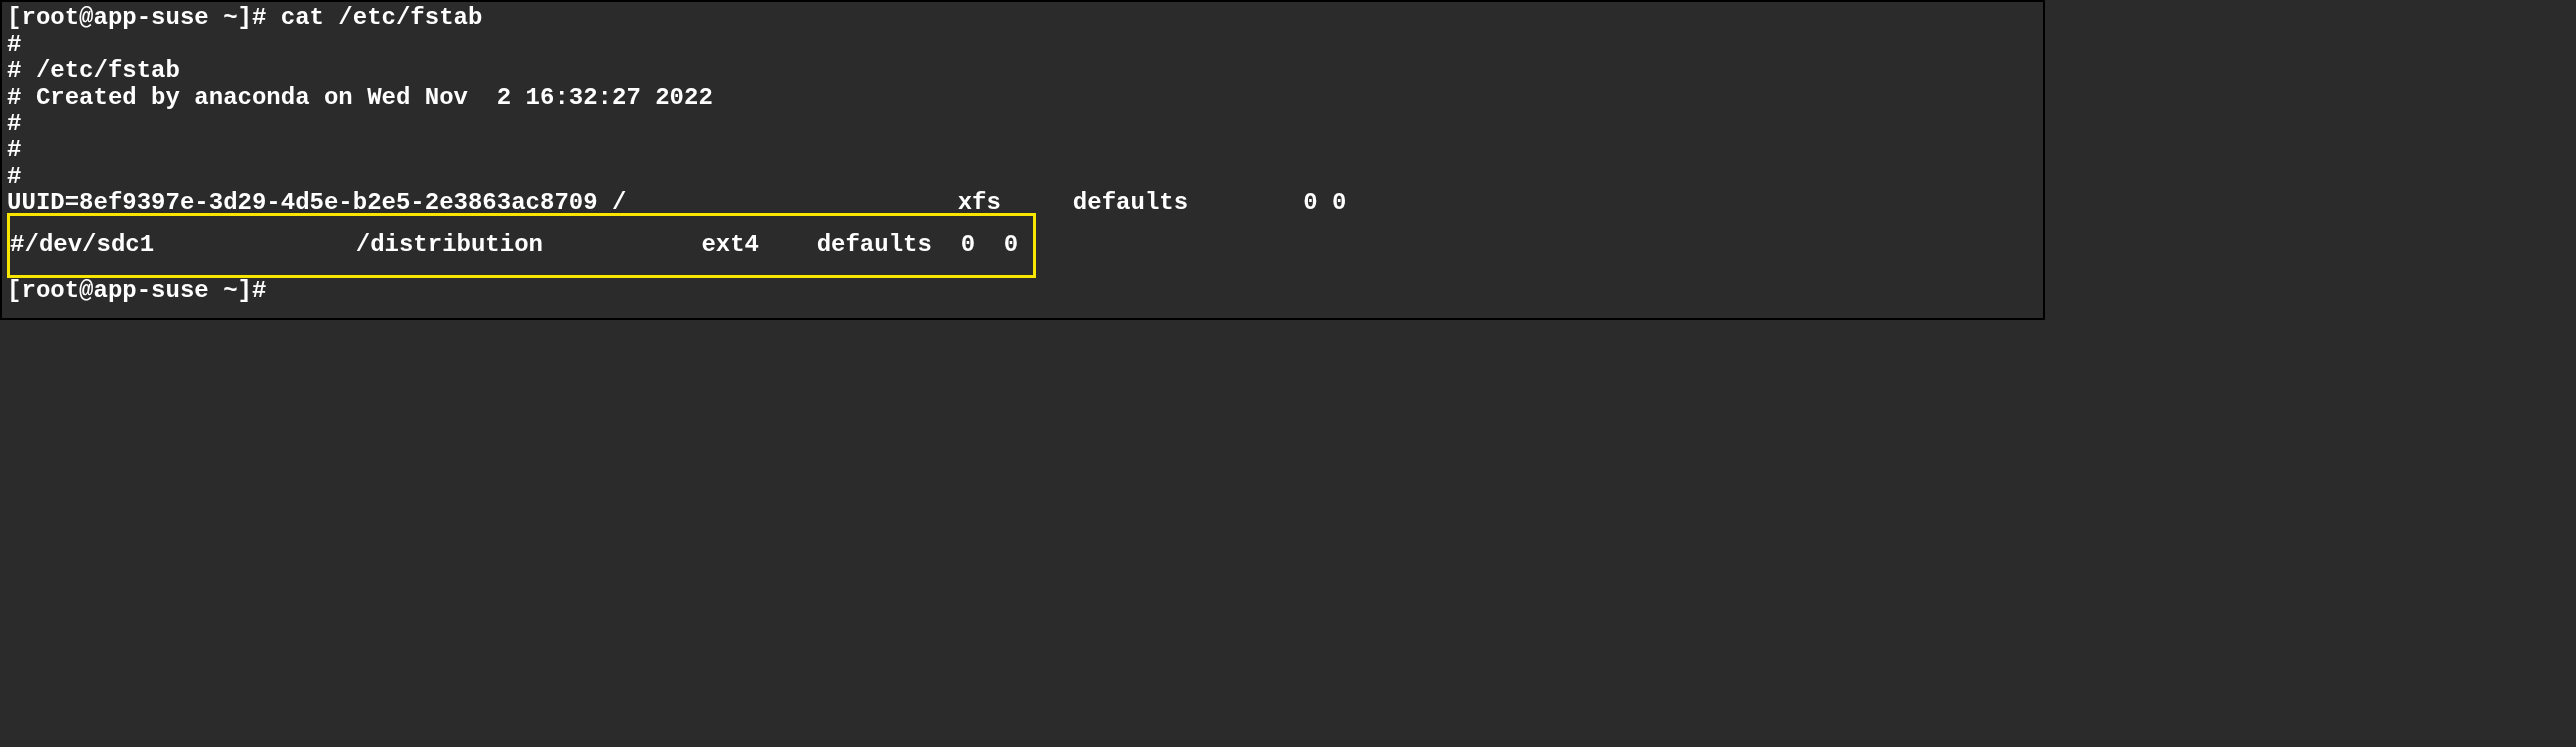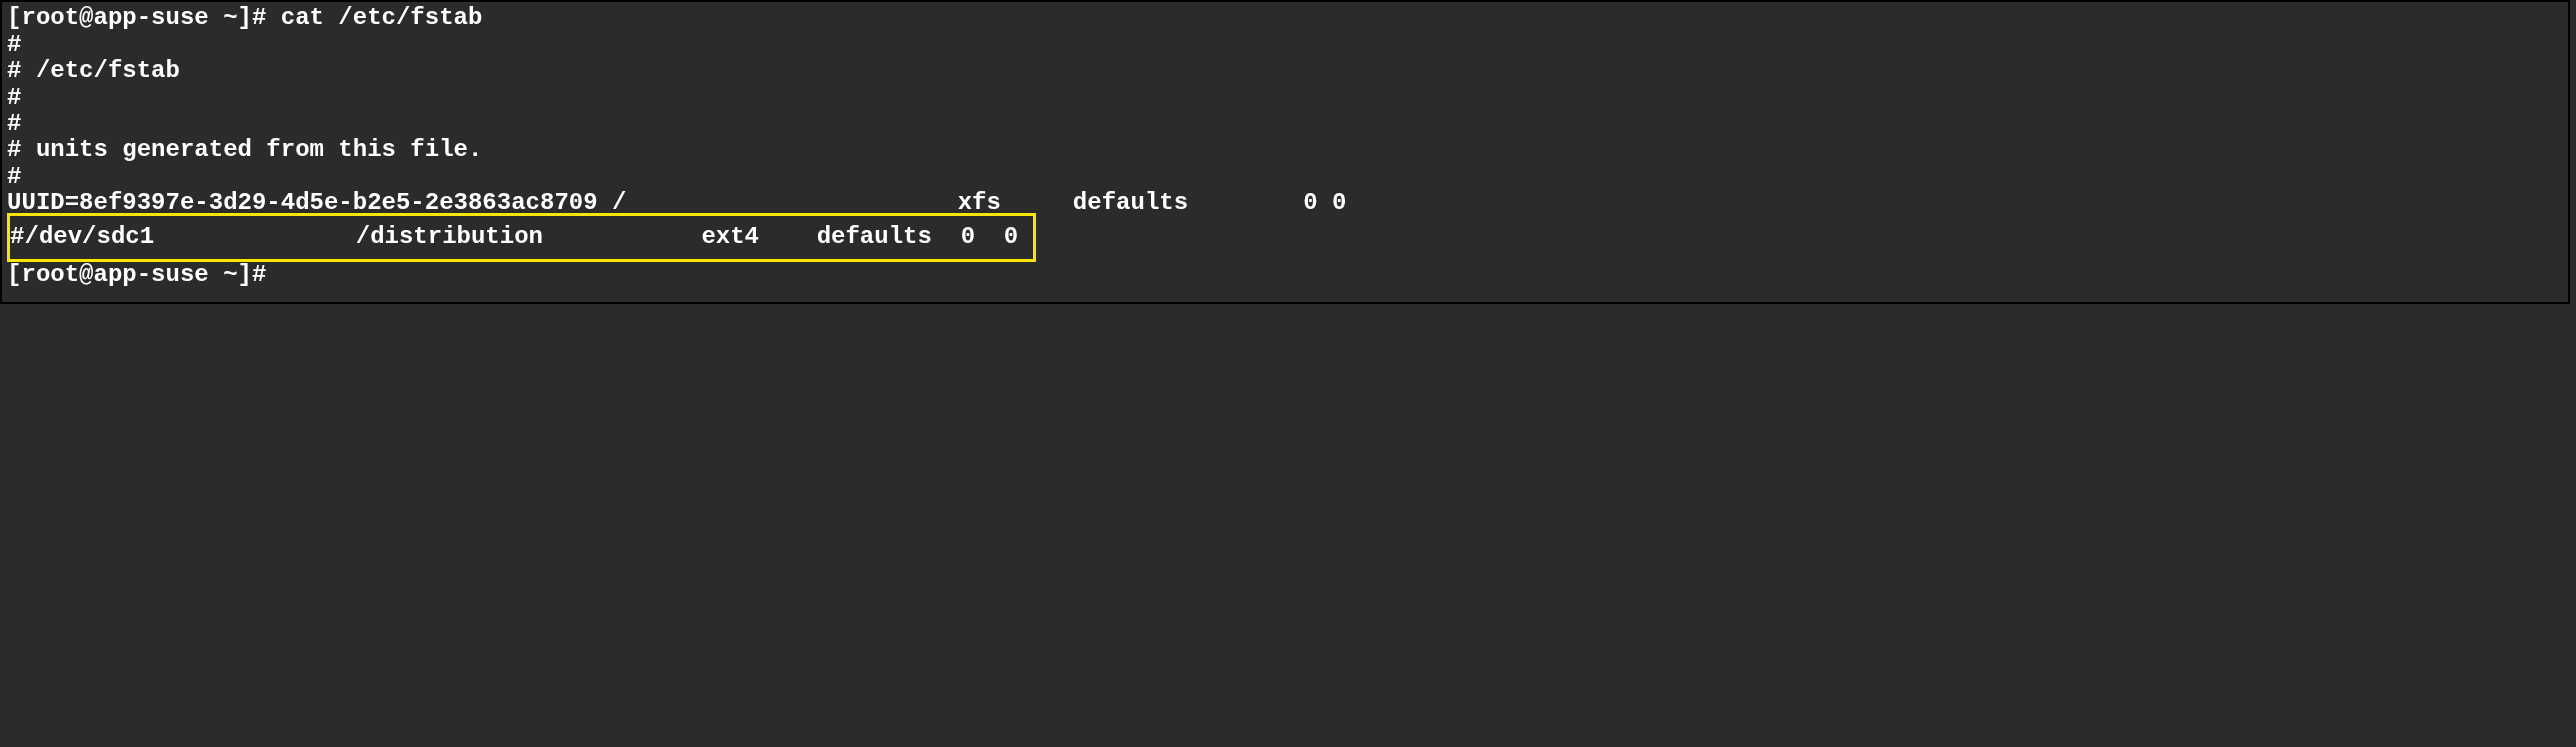--- a/index.html
+++ b/index.html
@@ -6,52 +6,52 @@
     margin: 0;
     padding: 0;
     background: #2b2b2b;
     color: #ffffff;
     font-family: "Courier New", Courier, monospace;
     font-size: 24px;
     line-height: 1.1;
     font-weight: bold;
   }
   .terminal {
-    width: 2570px;
+    width: 2045px;
     border: 2.6px solid #000000;
     box-sizing: border-box;
     padding: 3.4px 5.1px 13.7px 5.1px;
     background: #2b2b2b;
   }
   .line {
     white-space: pre;
     display: block;
     padding: 0;
   }
   .highlight-row {
     display: inline-block;
     border: 3.4px solid #f9e600;
     box-sizing: border-box;
-    padding: 8px 0;
+    padding: 16px 0;
     margin-top: -3.4px;
   }
 </style>
 </head>
 <body>
 
 <div class="terminal">
 
   <span class="line"><span>[root@app-suse ~]# </span><span>cat /etc/fstab</span></span>
 
   <span class="line"></span>
   <span class="line">#</span>
   <span class="line"># /etc/fstab</span>
+  <span class="line"># Created by anaconda on Wed Nov  2 16:32:27 2022</span>
   <span class="line">#</span>
   <span class="line">#</span>
-  <span class="line"># units generated from this file.</span>
   <span class="line">#</span>
 
   <span class="line">UUID=8ef9397e-3d29-4d5e-b2e5-2e3863ac8709 /                       xfs     defaults        0 0</span>
 
   <span class="line highlight-row">#/dev/sdc1              /distribution           ext4    defaults  0  0 </span>
 
   <span class="line"><span>[root@app-suse ~]#</span></span>
 
 </div>
 

